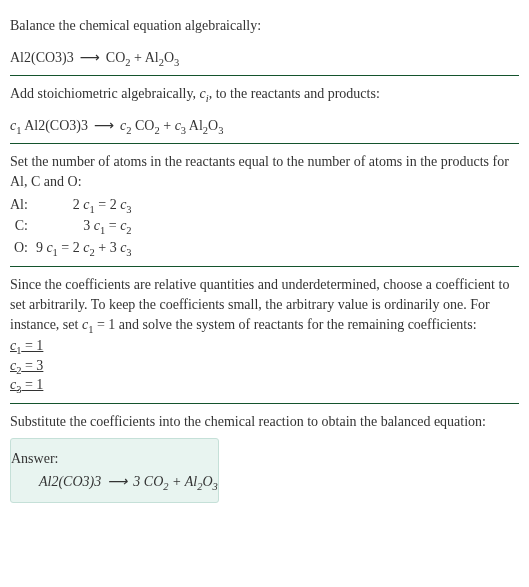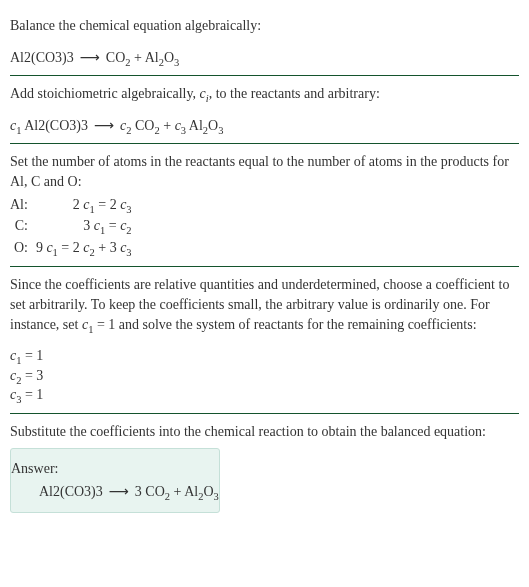--- a/index.html
+++ b/index.html
@@ -48,50 +48,52 @@
     .atom-table td {
       padding: 1px 6px 1px 0;
       vertical-align: baseline;
       text-align: right;
     }
     .atom-table td:first-child {
       text-align: right;
       padding-right: 8px;
     }
     .coeff-list {
-      margin-top: 12px;
+      margin-top: 2px;
+      text-decoration: underline;
     }
     .answer-box {
       background: #e8f4f0;
       border: 1px solid #c5e0d8;
       border-radius: 3px;
       padding: 10px 0;
       display: inline-block;
       margin-top: 4px;
     }
     .answer-label {
       margin-bottom: 4px;
     }
     .answer-eq {
       padding-left: 28px;
+      font-style: italic;
     }
   </style>
 </head>
 <body>
 
 <div class="section">
   <div class="prompt">Balance the chemical equation algebraically:</div>
   <div class="equation">
     Al2(CO3)3<span class="arrow">⟶</span>CO<span class="sub">2</span> + Al<span class="sub">2</span>O<span class="sub">3</span>
   </div>
 </div>
 
 <div class="section">
   <div class="prompt">
-    <span>Add stoichiometric algebraically, </span><span class="italic"><span>c</span><span class="sub">i</span></span><span>, to the reactants and arbitrary:</span>
+    <span>Add stoichiometric algebraically, </span><span class="italic"><span>c</span><span class="sub">i</span></span><span>, to the reactants and products:</span>
   </div>
   <div class="equation">
     <span class="italic">c</span><span class="sub">1</span><span> Al2(CO3)3</span><span class="arrow">⟶</span><span class="italic">c</span><span class="sub">2</span><span> CO</span><span class="sub">2</span><span> + </span><span class="italic">c</span><span class="sub">3</span><span> Al</span><span class="sub">2</span><span>O</span><span class="sub">3</span>
   </div>
 </div>
 
 <div class="section">
   <div class="prompt">Set the number of atoms in the reactants equal to the number of atoms in the products for Al, C and O:</div>
   <table class="atom-table">
     <tbody>

